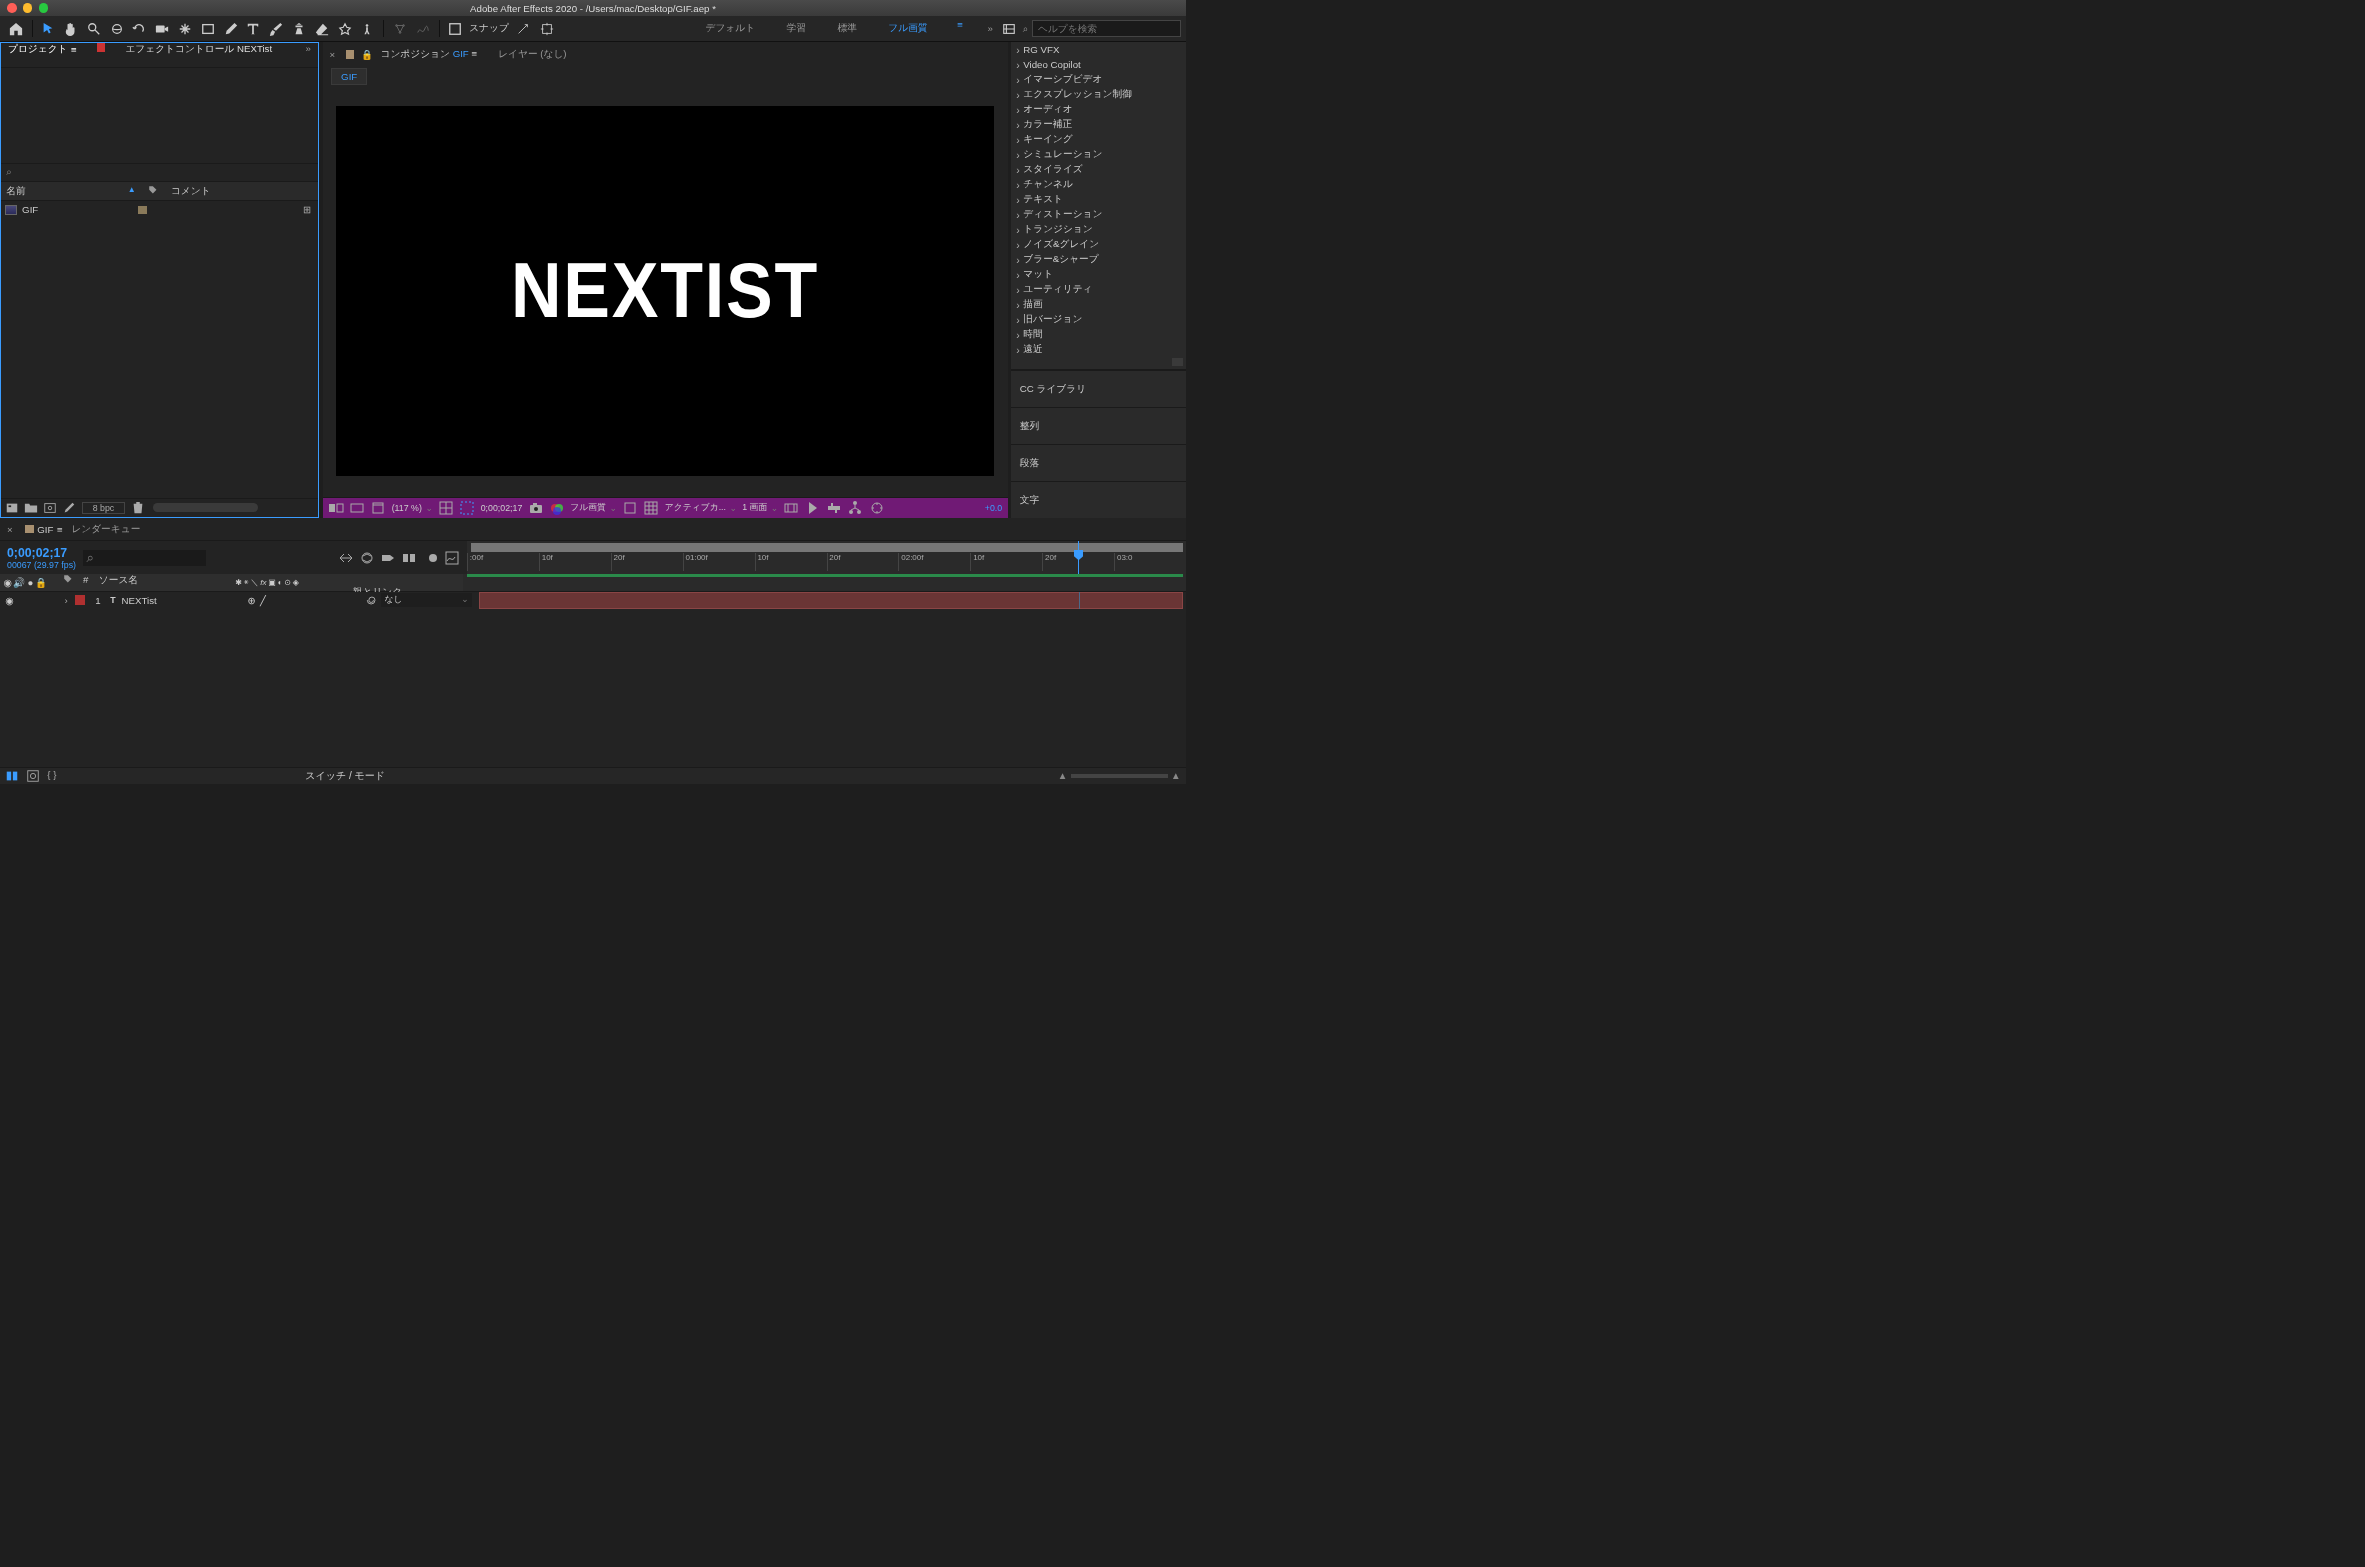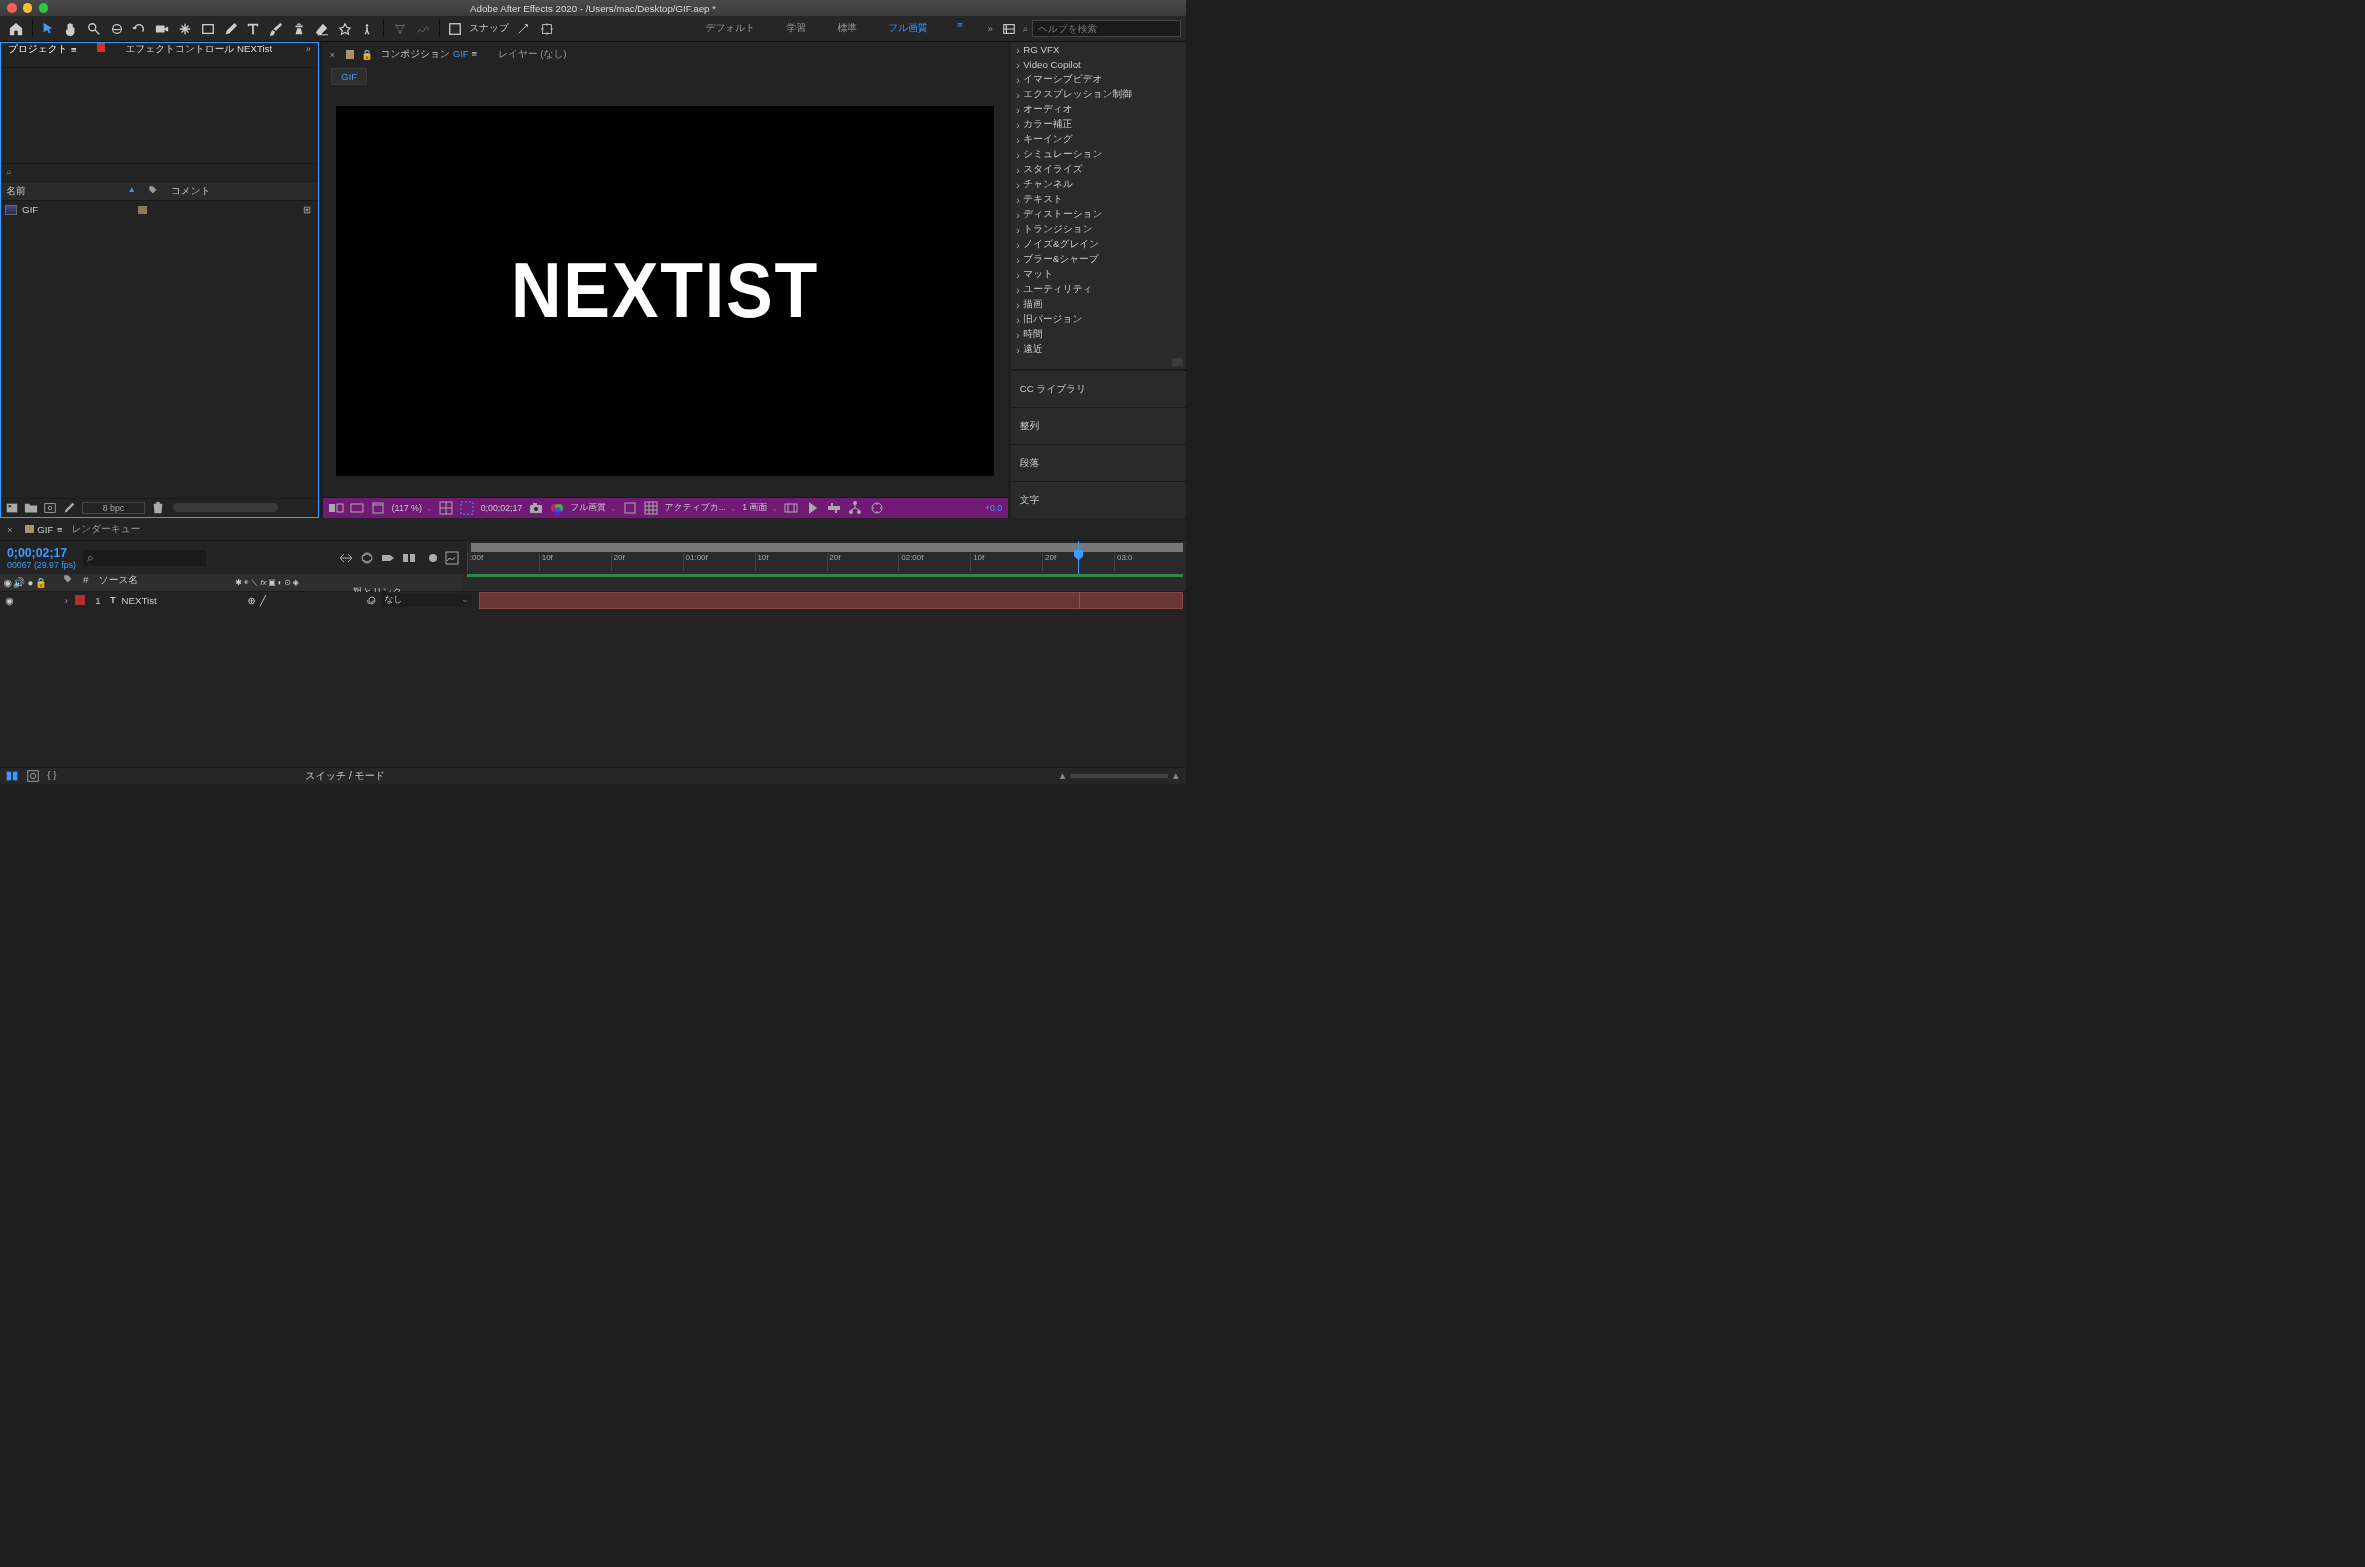--- a/index.html
+++ b/index.html
@@ -37,21 +37,21 @@
 .col-name { flex: 0 0 140px; padding: 0 5.3px; display: flex; align-items: flex-start; }
 .sort-arrow { margin-left: auto; color: #3a9cff; font-size: 8px; }
 .col-tag { flex: 0 0 24.6px; text-align: center; }
 .col-comment { flex: 1; padding: 0 5.3px; }
 .proj-list { flex: 1; }
 .proj-item { height: 17.5px; display: flex; align-items: center; padding: 0 3.5px; }
 .comp-icon { width: 12.3px; height: 10.5px; background: linear-gradient(#4a4a7a,#2a2a5a); border: 0.9px solid #666; margin-right: 5.3px; }
 .tag-sq { width: 8.8px; height: 8.8px; background: #8a7a5a; }
 .proj-footer { height: 19.3px; background: #232323; border-top: 0.9px solid #1a1a1a; display: flex; align-items: center; padding: 0 3.5px; gap: 5.3px; }
 .ft-ic { width: 14px; height: 14px; display: flex; align-items: center; justify-content: center; color: #aaa; }
-.bpc { font-size: 8.8px; color: #aaa; padding: 0 20px; border: 0.9px solid #444; }
+.bpc { font-size: 8.8px; color: #aaa; padding: 0 10px; border: 0.9px solid #444; }
 .scroll-thumb { width: 105px; height: 8.8px; background: #3a3a3a; border-radius: 4.4px; margin-left: 3.5px; }
 
 .center-panel { flex: 1; background: #232323; display: flex; flex-direction: column; margin: 0 3.5px; }
 .comp-tabs { height: 24.6px; display: flex; align-items: center; padding: 0 7px; gap: 7px; }
 .tan-sq { width: 8.8px; height: 8.8px; background: #a89070; }
 .lock-ic { color: #aaa; }
 .comp-tab-link { color: #3a9cff; }
 .layer-none { color: #999; margin-left: 14px; }
 .comp-crumb { height: 19.3px; display: flex; align-items: center; padding: 0 8.8px; }
 .crumb { background: #2e2e2e; padding: 1.8px 8.8px; color: #3a9cff; border: 0.9px solid #3a3a3a; }

